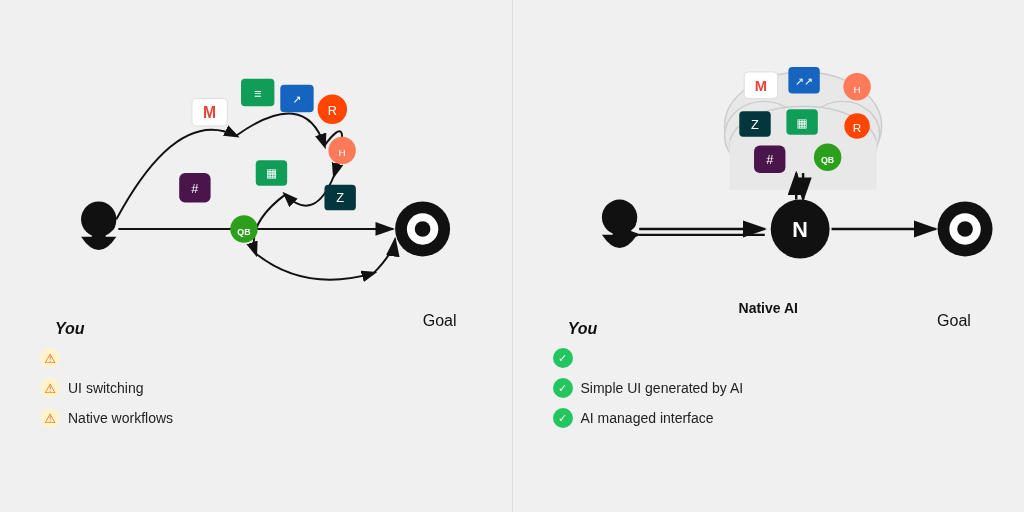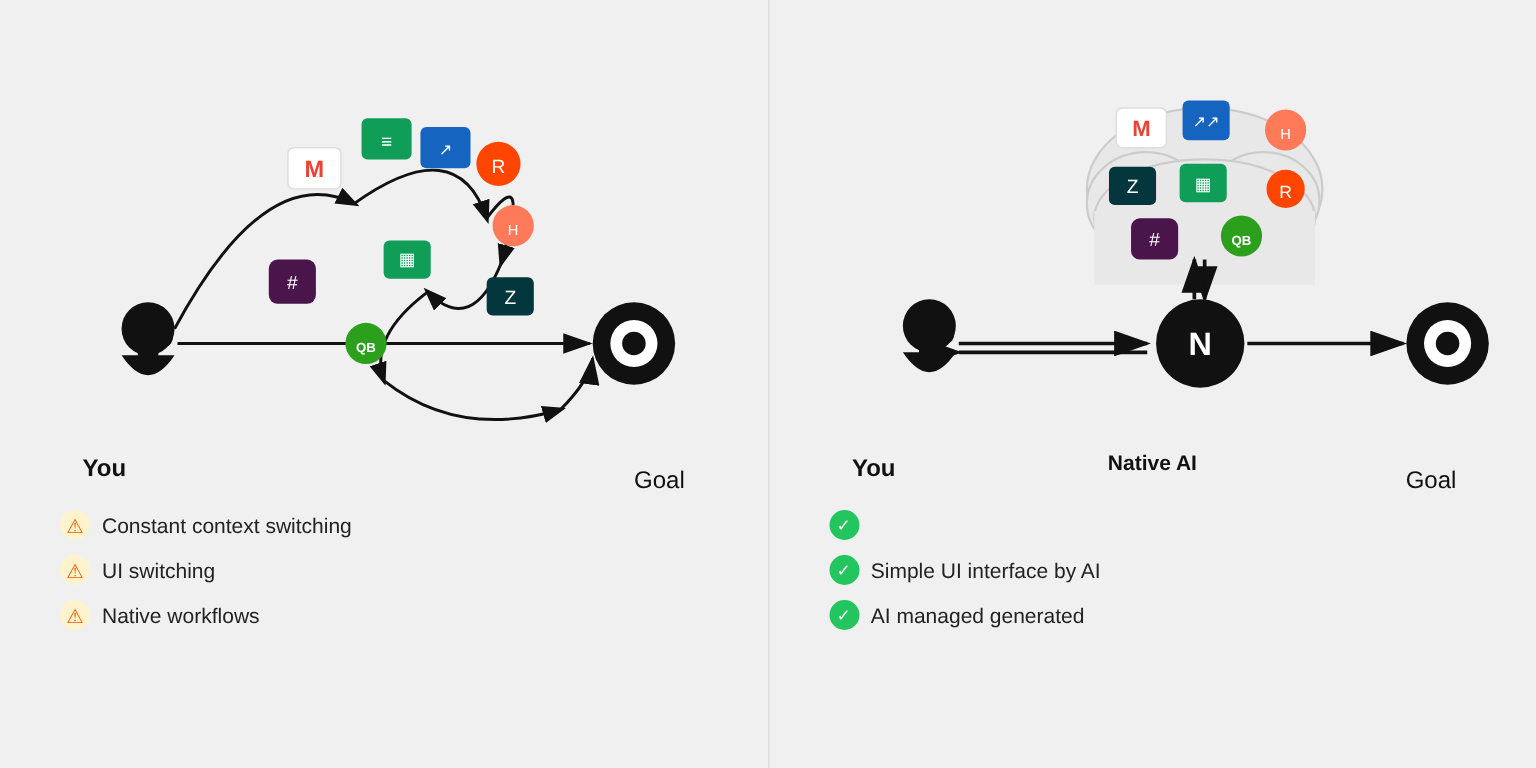--- a/index.html
+++ b/index.html
@@ -38,21 +38,22 @@
     .diagram-svg {
       width: 100%;
       height: 100%;
     }
 
     
     .person-label {
       font-size: 16px;
       font-weight: 700;
       color: #111;
-      margin-top: 4px;
+      margin-top: 20px;
+      font-style: italic;
     }
 
     .goal-label {
       font-size: 16px;
       font-weight: 400;
       color: #111;
       margin-top: 12px;
     }
 
     
@@ -177,21 +178,20 @@
       <div class="person-label">You</div>
     </div>
     <div style="text-align:center;">
       <div class="goal-label">Goal</div>
     </div>
   </div>
 
   <div class="features">
     <div class="feature-item">
       <span class="feature-icon warning">⚠</span>
-      <span>Constant context switching</span>
     </div>
     <div class="feature-item">
       <span class="feature-icon warning">⚠</span>
       <span>UI switching</span>
     </div>
     <div class="feature-item">
       <span class="feature-icon warning">⚠</span>
       <span>Native workflows</span>
     </div>
   </div>
@@ -280,20 +280,20 @@
       <div class="goal-label">Goal</div>
     </div>
   </div>
 
   <div class="features">
     <div class="feature-item">
       <span class="feature-icon success">✓</span>
     </div>
     <div class="feature-item">
       <span class="feature-icon success">✓</span>
-      <span>Simple UI interface by AI</span>
+      <span>Simple UI generated by AI</span>
     </div>
     <div class="feature-item">
       <span class="feature-icon success">✓</span>
-      <span>AI managed generated</span>
+      <span>AI managed interface</span>
     </div>
   </div>
 </div>
 
 </body></html>

